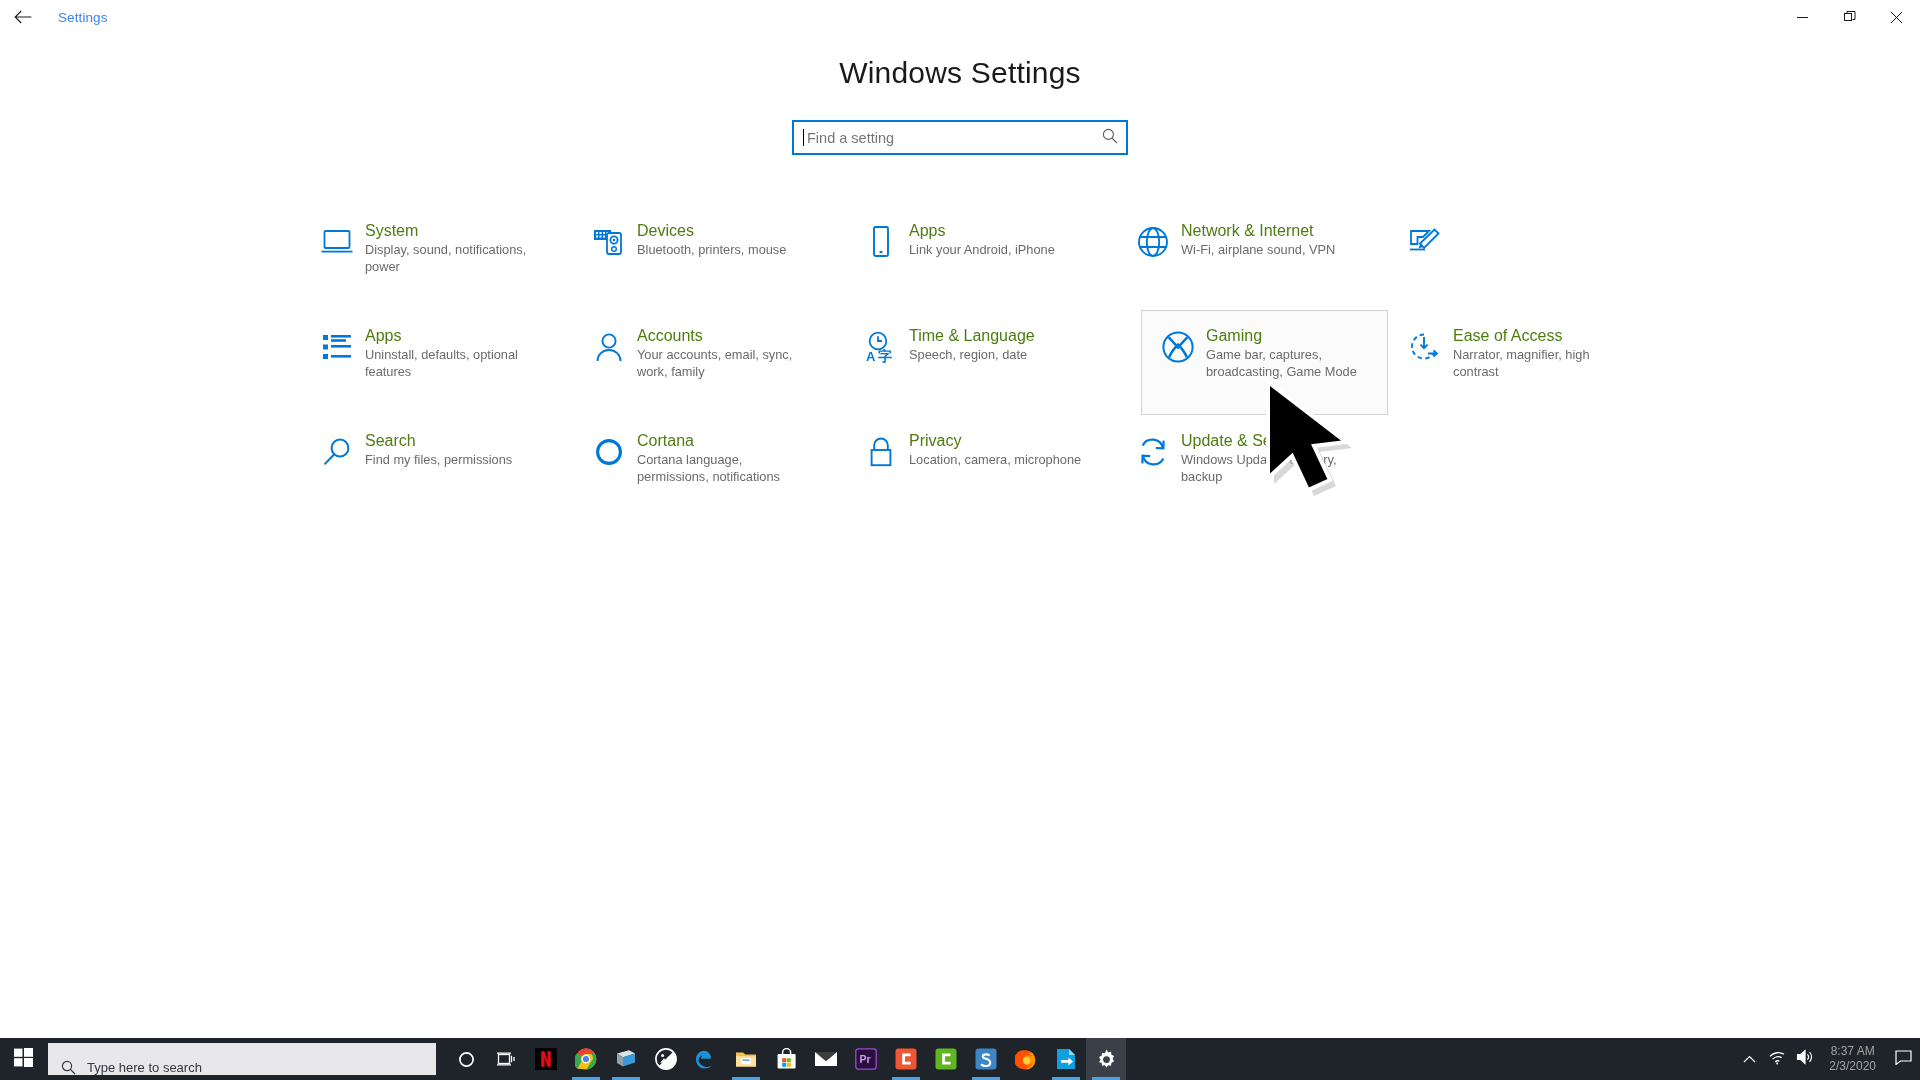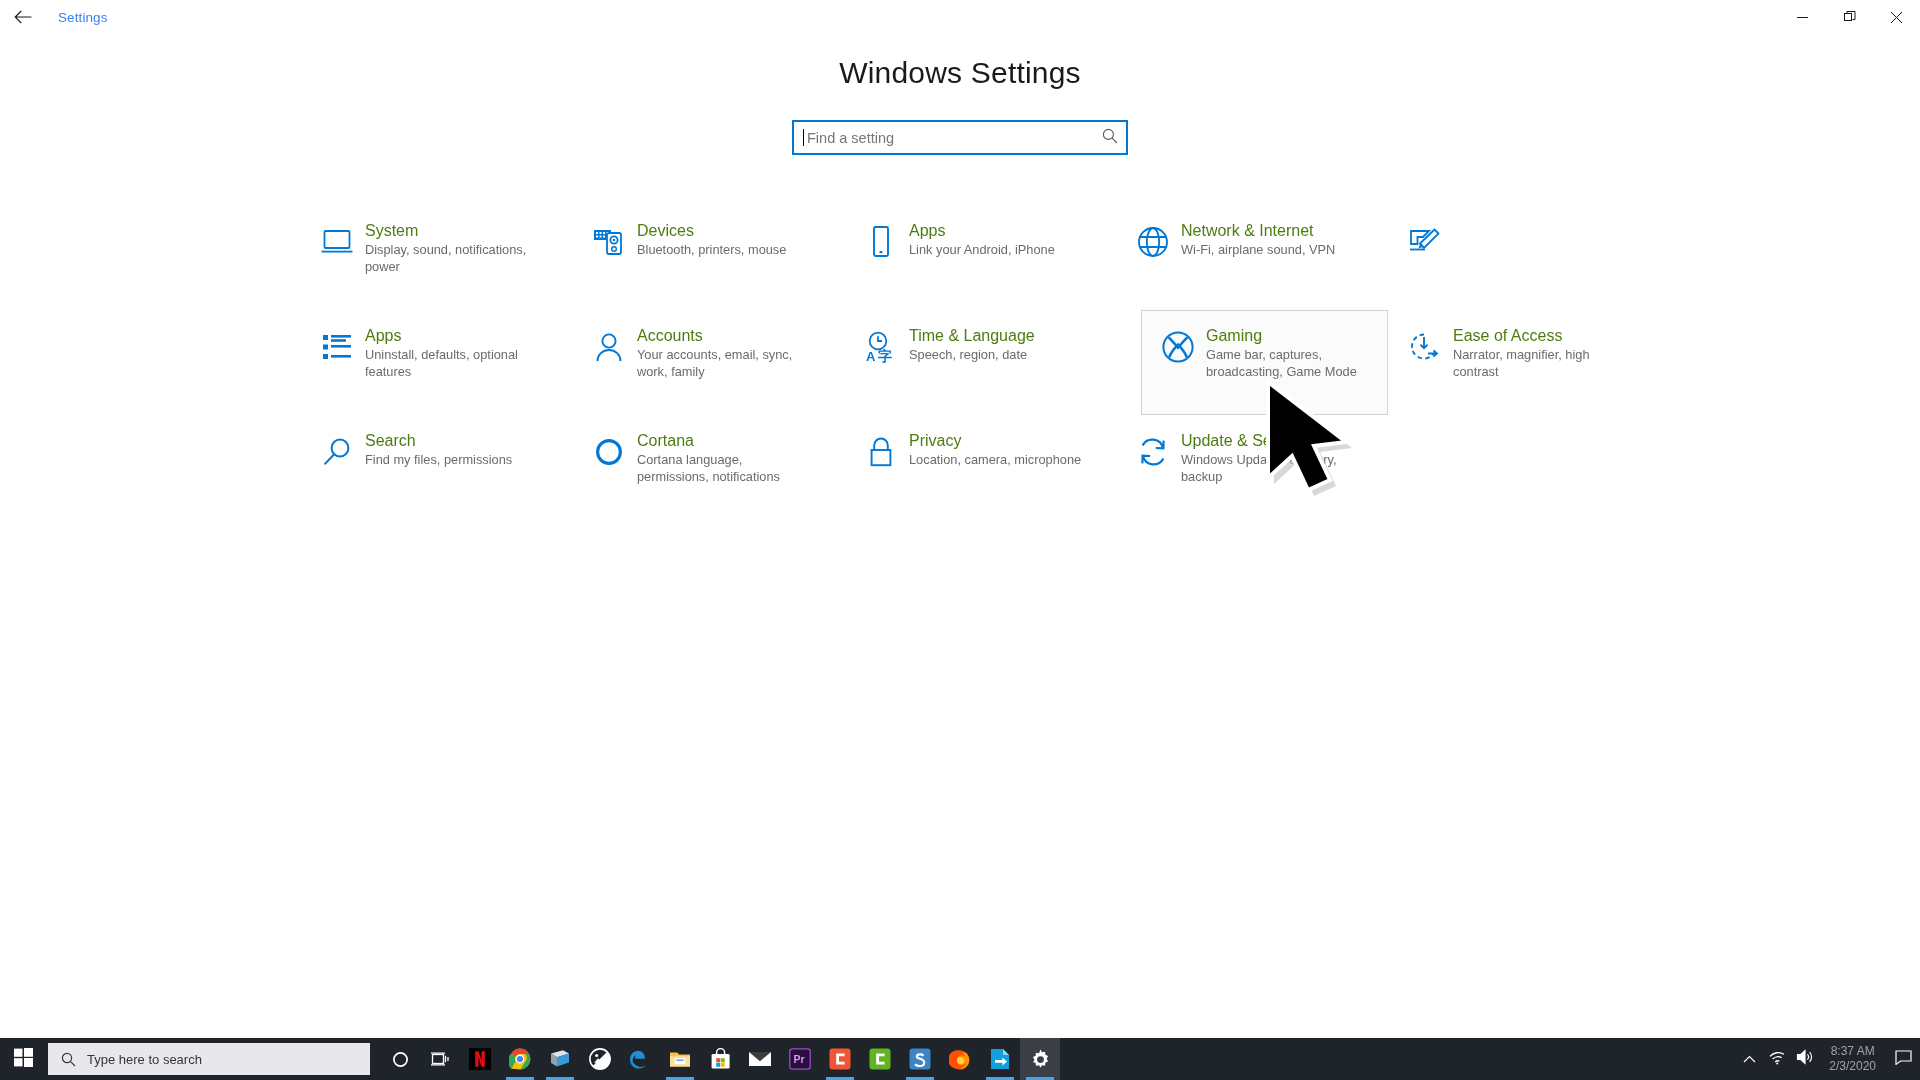--- a/index.html
+++ b/index.html
@@ -107,22 +107,22 @@
     position: absolute; left: 0; bottom: 0;
     width: 1920px; height: 42px;
     background: #1f232a;
     display: flex; align-items: center;
   }
   .start-btn {
     width: 46px; height: 42px;
     display: flex; align-items: center; justify-content: center;
   }
   .tb-search {
-    width: 322px; height: 32px; background: #e8e8ea;
-    display: flex; align-items: center; margin-left: 2px;
+    width: 388px; height: 32px; background: #e8e8ea;
+    display: flex; align-items: flex-end; margin-left: 2px;
   }
   .tb-search-ico { margin-left: 13px; margin-right: 11px; display:flex; }
   .tb-search-text { font-size: 13px; color: #33373d; }
   .tb-icons { display: flex; margin-left: 10px; }
   .tb-item {
     width: 40px; height: 42px; position: relative;
     display: flex; align-items: center; justify-content: center;
   }
   .tb-item.active { background: #3a3f48; }
   .tb-item .underline {

